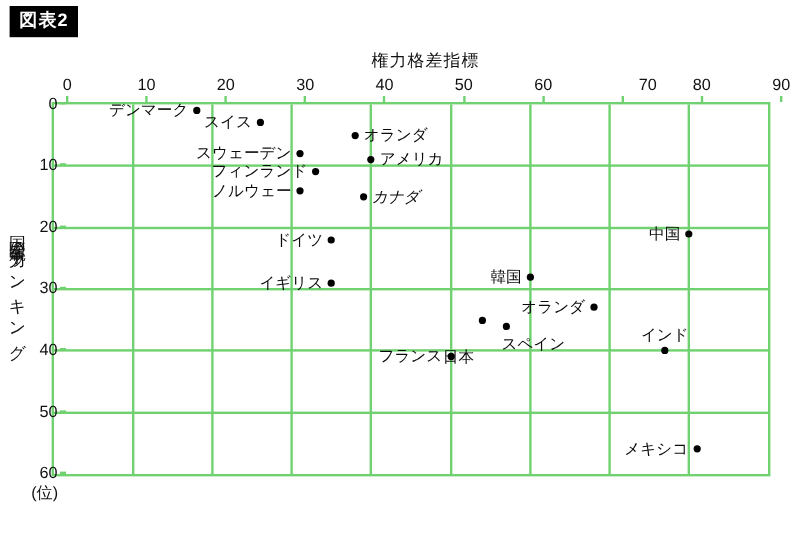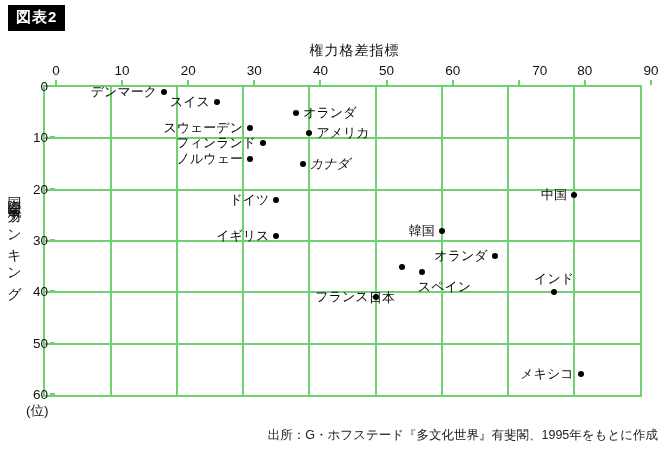--- a/index.html
+++ b/index.html
@@ -93,21 +93,20 @@
       <div class="pt-label" style="left: 372.833px; top: 192.8px;">スペイン</div>
       <div class="dot" style="left: 506.056px; top: 202.333px; background: rgb(0, 0, 0);"></div>
       <div class="pt-label" style="left: 509.056px; transform: translateX(-50%); top: 185.333px; font-family: Liberation Serif, serif;">インド</div>
       <div class="dot" style="left: 327.556px; top: 207.467px; background: rgb(0, 0, 0);"></div>
       <div class="pt-label" style="right: 271.444px; top: 203.467px;">フランス</div>
       <div class="dot" style="left: 532.5px; top: 284.467px; background: rgb(0, 0, 0);"></div>
       <div class="pt-label" style="right: 66.5px; top: 280.467px; font-family: Liberation Serif, serif;">メキシコ</div>
     </div>
 
   <div class="yunit">(位)</div>
-  <div class="source">出所：G・ホフステード『多文化世界』有斐閣、1995年をもとに作成</div>
 <div class="tick-x" style="left: 56px;">0</div>
     <div class="nub-x" style="left: 55px;"></div>
     <div class="tick-x" style="left: 122.111px;">10</div>
     <div class="nub-x" style="left: 121.111px;"></div>
     <div class="tick-x" style="left: 188.222px;">20</div>
     <div class="nub-x" style="left: 187.222px;"></div>
     <div class="tick-x" style="left: 254.333px;">30</div>
     <div class="nub-x" style="left: 253.333px;"></div>
     <div class="tick-x" style="left: 320.444px;">40</div>
     <div class="nub-x" style="left: 319.444px;"></div>

